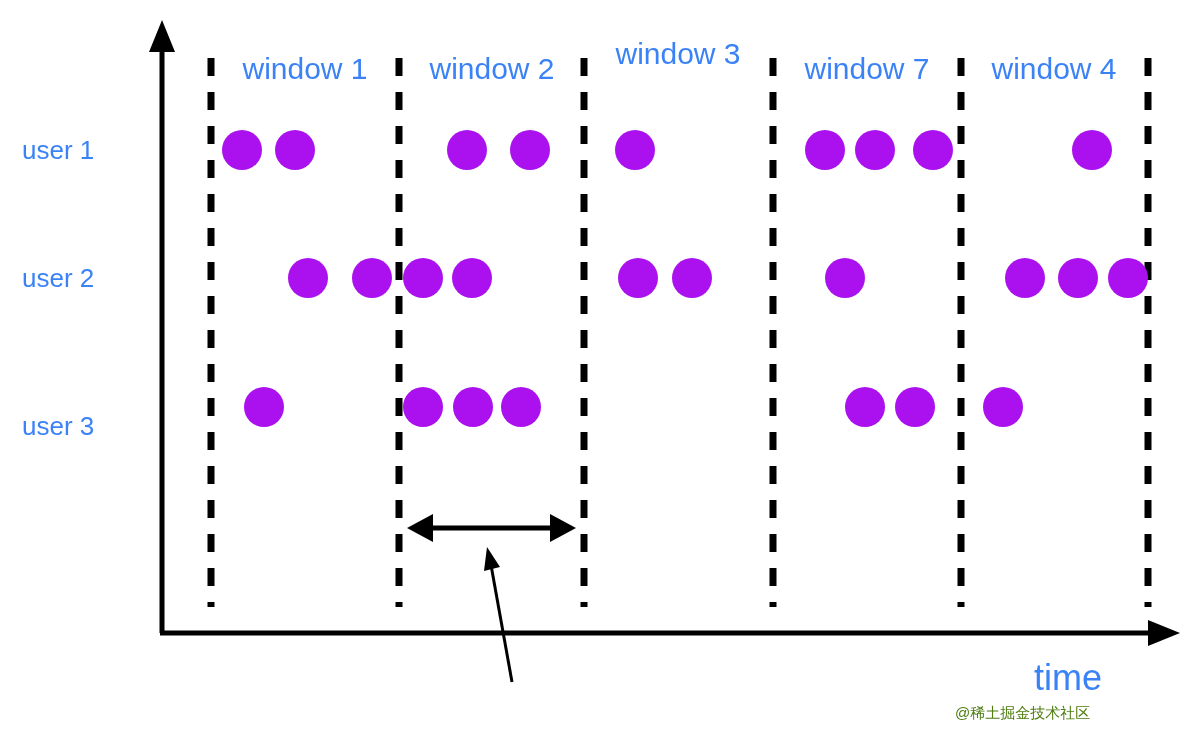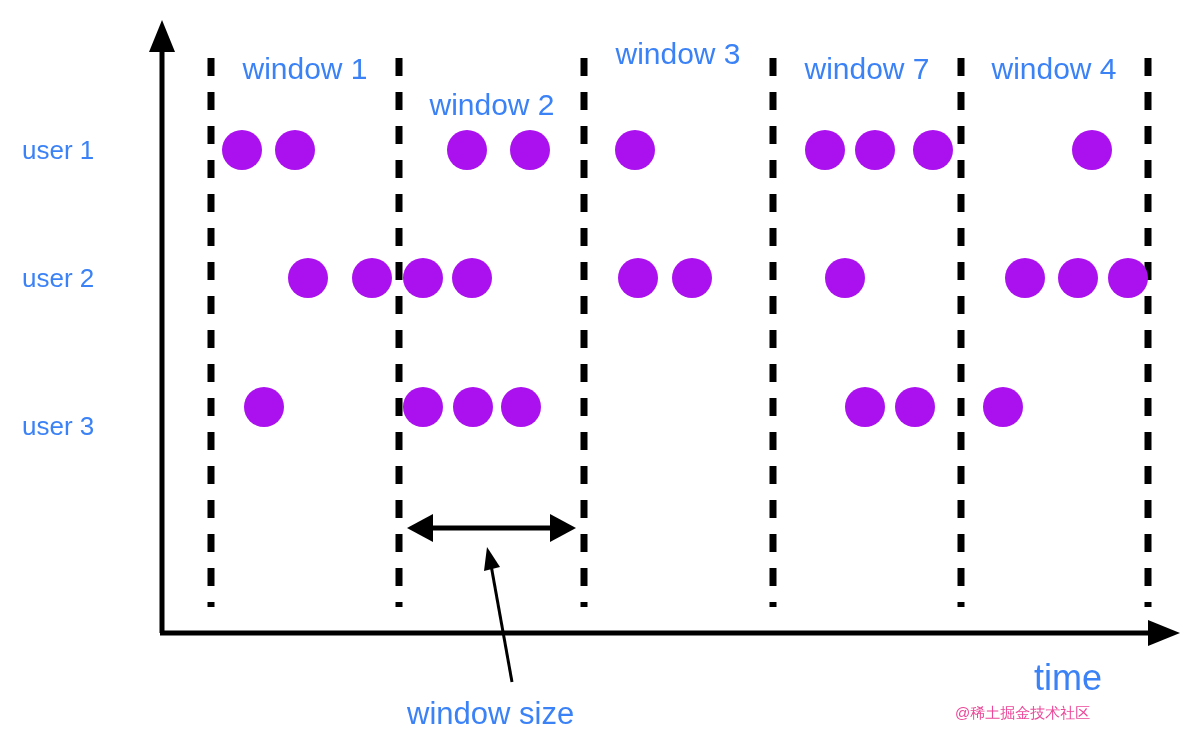--- a/index.html
+++ b/index.html
@@ -88,21 +88,21 @@
   .window-size-label {
     font-size: 31px;
     left: 407px;
     top: 698px;
   }
   .watermark {
     position: absolute;
     left: 955px;
     top: 704px;
     font-size: 15px;
-    color: #ec4899;
+    color: #4d7c0f;
     font-family: "Liberation Sans", sans-serif;
     white-space: nowrap;
   }
 </style>
 </head>
 <body>
 
 <div id="stage">
 
   <svg id="diagram" viewBox="0 0 1198 746">
@@ -157,25 +157,24 @@
       </g>
   </svg>
 
   <div id="row-labels">
       <div class="label-text user-label" style="top: 150px;">user 1</div>
       <div class="label-text user-label" style="top: 278px;">user 2</div>
       <div class="label-text user-label" style="top: 426px;">user 3</div>
     </div>
   <div id="window-labels">
       <div class="label-text window-label" style="left: 305px; top: 69px;">window 1</div>
-      <div class="label-text window-label" style="left: 492px; top: 69px; margin-top: 36px;">window 2</div>
+      <div class="label-text window-label" style="left: 492px; top: 69px;">window 2</div>
       <div class="label-text window-label" style="left: 678px; top: 54px;">window 3</div>
       <div class="label-text window-label" style="left: 867px; top: 69px;">window 7</div>
       <div class="label-text window-label" style="left: 1054px; top: 69px;">window 4</div>
     </div>
 
   <div class="label-text axis-label-time">time</div>
 
-  <div class="label-text window-size-label">window size</div>
 
   <div class="watermark">@稀土掘金技术社区</div>
 
 </div>
 
 </body></html>

